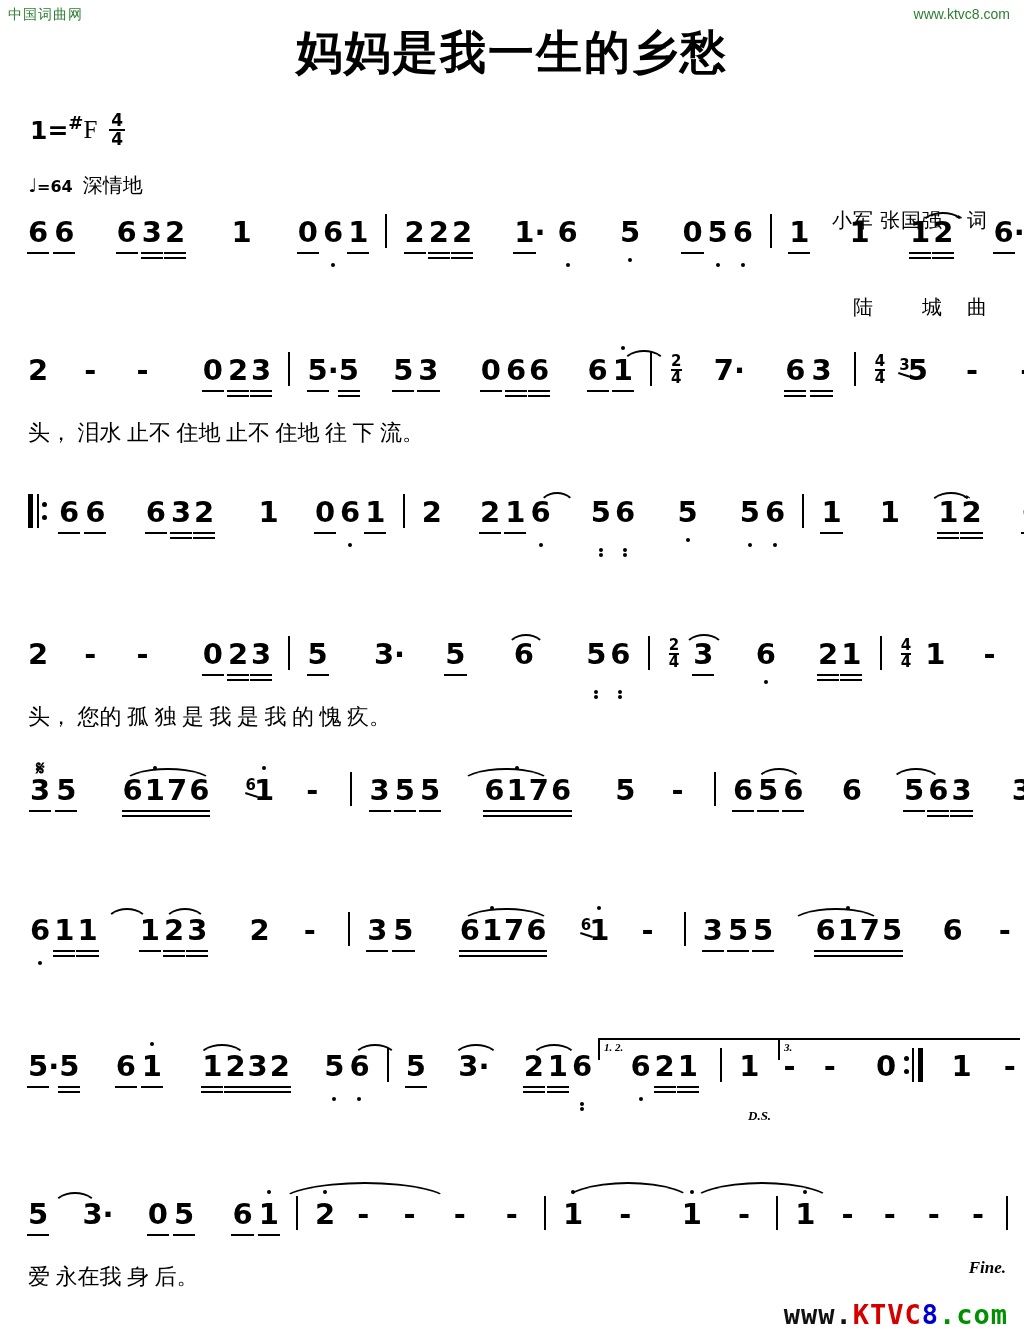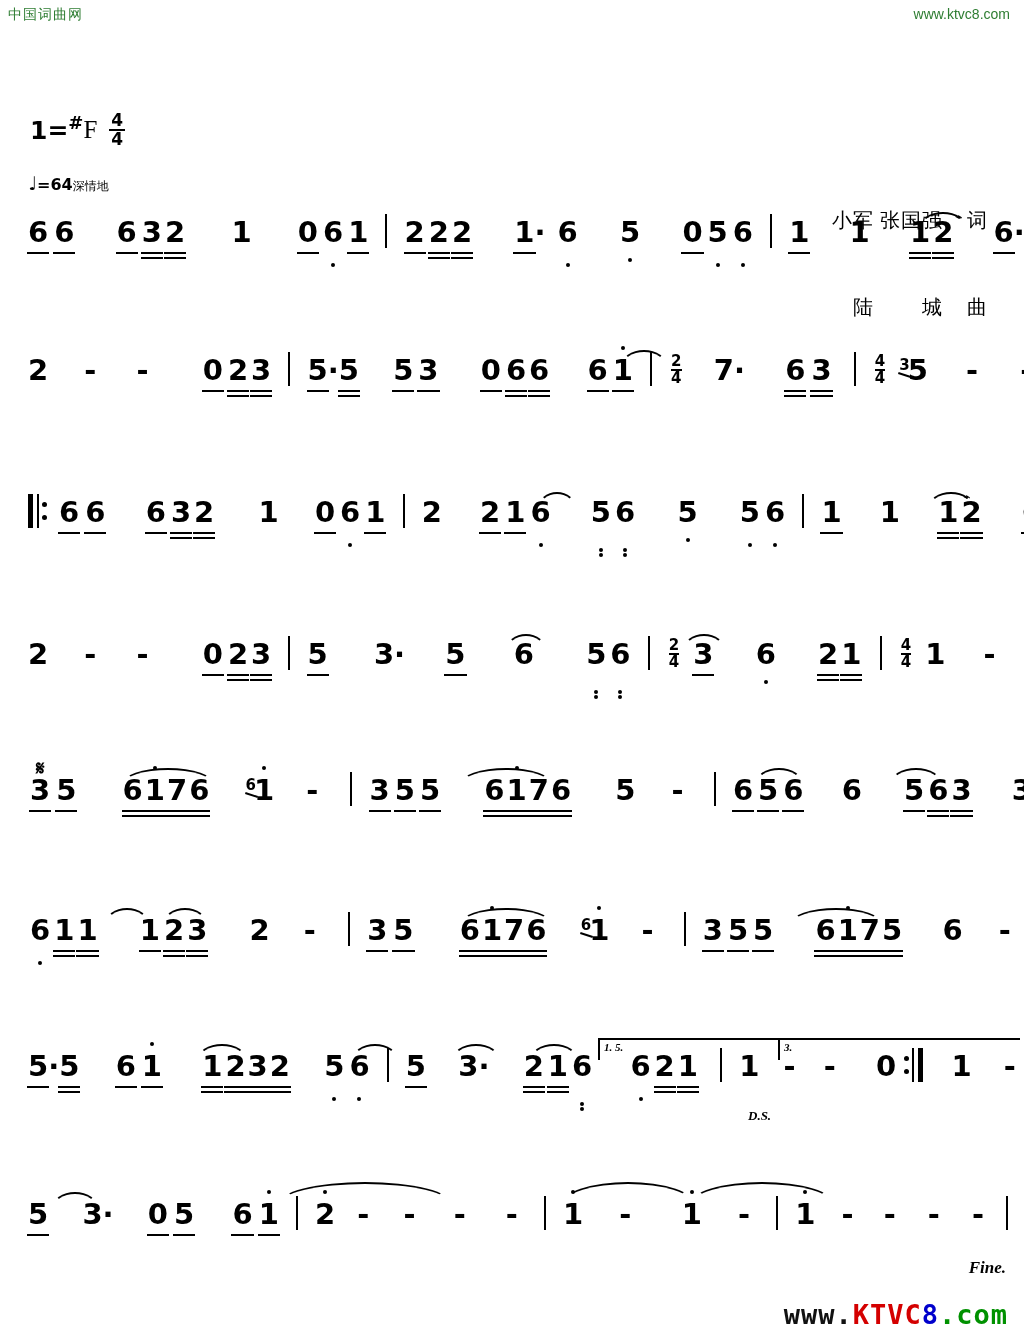--- a/index.html
+++ b/index.html
@@ -57,21 +57,21 @@
   .meter .num{display:block;border-bottom:2px solid #000;padding:0 2px;}
   .meter .den{display:block;padding:0 2px;}
   .tempo{
     position:absolute;left:28px;top:172px;
     font-family:"DejaVu Sans", sans-serif;
     font-weight:bold;font-size:16px;
     white-space:nowrap;
   }
   .tempo .qn{font-size:19px;font-family:"DejaVu Sans", sans-serif;}
   .tempo .expr{
-    font-weight:normal;font-size:12px;
+    font-weight:normal;font-size:20px;margin-left:10px;
     font-family:Liberation Sans, sans-serif;
   }
   .credits{
     position:absolute;right:36px;top:148px;
     font-size:20px;line-height:1.45;text-align:right;
     white-space:pre;
   }
   .credits div{letter-spacing:1px;}
 
   
@@ -199,20 +199,21 @@
   .watermark .g{color:#009100;text-align:right;}
 </style>
 </head>
 <body>
 
 <div class="sheet">
 
   <div class="site-left">中国词曲网</div>
   <div class="site-right">www.ktvc8.com</div>
 
+  <div class="title">妈妈是我一生的乡愁</div>
 
   <div class="keybox">
     <span class="k1">1=</span><span class="sharp">#</span><span class="kf">F</span>
     <span class="meter">
       <span class="num">4</span>
       <span class="den">4</span>
     </span>
   </div>
 
   <div class="tempo">
@@ -281,20 +282,21 @@
       <span class="slur" style="left:621px;top:-2px;width:42px;"></span>
       <span class="bar" style="margin-left:12px"></span>
       <span class="mchg"><span class="num">4</span><span class="den">4</span></span>
       <span class="grace">3</span><span class="n"><span class="g">5</span></span>
       <span class="sp" style="width:28px"></span><span class="dash">-</span>
       <span class="sp" style="width:32px"></span><span class="dash">-</span>
       <span class="sp" style="width:34px"></span>
       
       
     </div>
+    <div class="lyr">头，   泪水 止不 住地  止不 住地  往 下   流。</div>
   </div>
 
   <div class="line" style="top:494px;">
     <div class="notes">
       <span class="repstart"></span>
       <span class="n b1"><span class="g">6</span></span><span class="sp" style="width:6px"></span><span class="n b1"><span class="g">6</span></span>
       <span class="sp" style="width:20px"></span>
       <span class="n b1"><span class="g">6</span></span><span class="sp" style="width:5px"></span><span class="n b2"><span class="g">3</span></span><span class="sp" style="width:3px"></span><span class="n b2"><span class="g">2</span></span>
       <span class="sp" style="width:24px"></span>
       <span class="n"><span class="g">1</span></span>
@@ -355,20 +357,21 @@
       <span class="slur" style="left:683px;top:-2px;width:38px;"></span>
       <span class="bar" style="margin-left:8px"></span>
       <span class="mchg"><span class="num">4</span><span class="den">4</span></span>
       <span class="n"><span class="g">1</span></span>
       <span class="sp" style="width:28px"></span><span class="dash">-</span>
       <span class="sp" style="width:32px"></span>
       <span class="sp" style="width:34px"></span>
       
       
     </div>
+    <div class="lyr">头，   您的 孤 独 是 我 是  我 的 愧  疚。</div>
   </div>
 
   <div class="line" style="top:772px;">
     <div class="segno" style="left:36px;top:-16px;">𝄋</div>
     <div class="notes" style="padding-left:30px">
       <span class="n b1"><span class="g">3</span></span><span class="sp" style="width:6px"></span><span class="n b1"><span class="g">5</span></span>
       <span class="sp" style="width:26px"></span>
       <span class="n b2"><span class="g">6</span></span><span class="sp" style="width:2px"></span><span class="n b2 dotu"><span class="g">1</span></span><span class="sp" style="width:2px"></span><span class="n b2"><span class="g">7</span></span><span class="sp" style="width:2px"></span><span class="n b2"><span class="g">6</span></span>
       <span class="slur" style="left:122px;top:-4px;width:88px;"></span>
       <span class="sp" style="width:16px"></span>
@@ -421,21 +424,21 @@
       <span class="slur" style="left:790px;top:-4px;width:88px;"></span>
       <span class="sp" style="width:20px"></span>
       <span class="n"><span class="g">6</span></span>
       <span class="sp" style="width:26px"></span><span class="dash">-</span>
       
     </div>
   </div>
 
   <div class="line" style="top:1048px;">
     <div class="volta" style="left:598px;top:-10px;width:180px;">
-        <span>1. 5.</span>
+        <span>1. 2.</span>
       </div>
     <div class="volta" style="left:778px;top:-10px;width:240px;">
         <span>3.</span>
       </div>
     <div class="notes">
       <span class="n b1"><span class="g">5</span></span><span class="dot-aug">·</span><span class="n b2"><span class="g">5</span></span>
       <span class="sp" style="width:16px"></span>
       <span class="n b1"><span class="g">6</span></span><span class="sp" style="width:6px"></span><span class="n b1 dotu"><span class="g">1</span></span>
       <span class="sp" style="width:20px"></span>
       <span class="n b2"><span class="g">1</span></span><span class="sp" style="width:3px"></span><span class="n b2"><span class="g">2</span></span><span class="sp" style="width:2px"></span><span class="n b2"><span class="g">3</span></span><span class="sp" style="width:2px"></span><span class="n b2"><span class="g">2</span></span>
@@ -504,19 +507,20 @@
       <span class="slur" style="left:690px;top:-14px;width:140px;height:20px"></span>
       <span class="bar" style="margin-left:12px"></span>
       
       <span class="sp" style="width:16px"></span>
       <span class="sp" style="width:20px"></span>
       <span class="sp" style="width:22px"></span>
       <span class="sp" style="width:22px"></span>
       
     </div>
     <div class="fine" style="right:18px;top:62px;">Fine.</div>
+    <div class="lyr">爱  永在我 身   后。</div>
   </div>
 
   <div class="watermark">
     <span class="w">www.</span><span class="r">KTVC</span><span class="b">8</span><span class="g">.com</span>
   </div>
 
 </div>
 
 </body></html>

